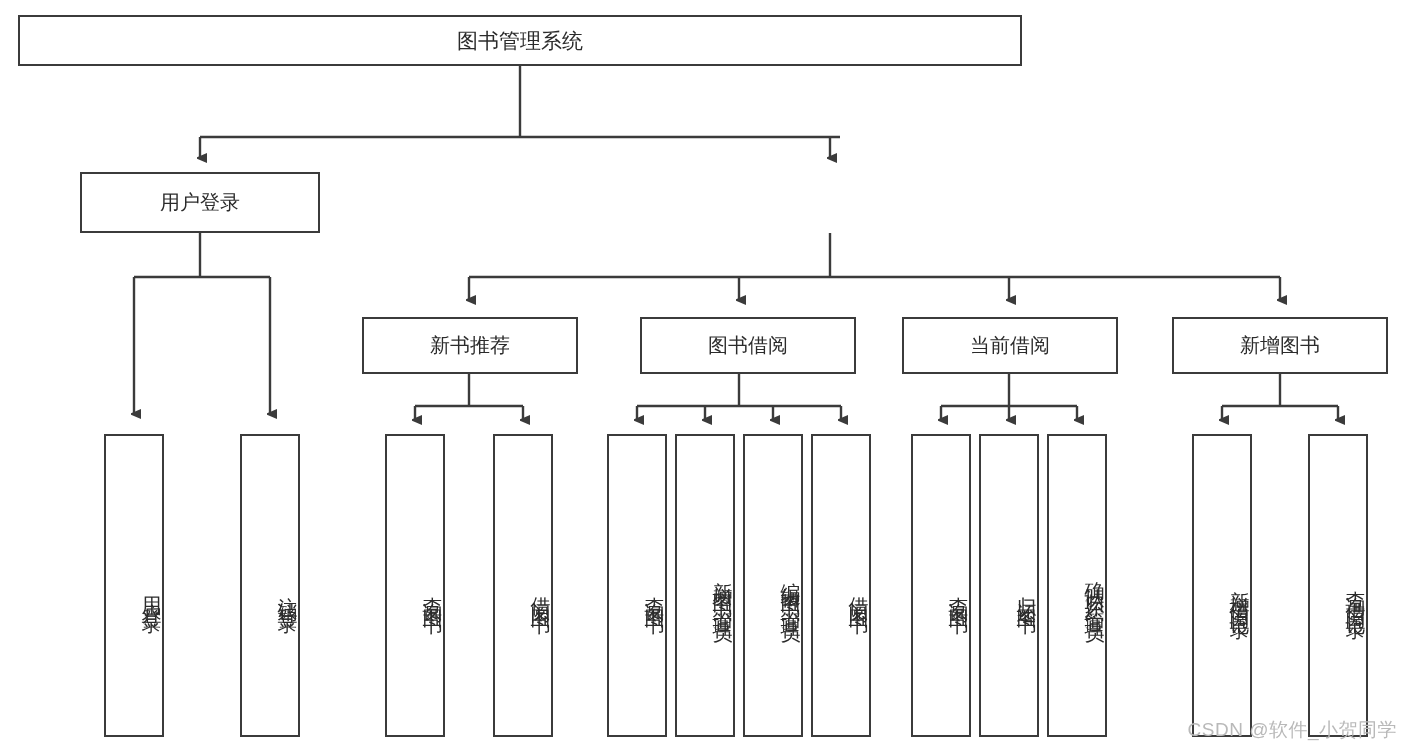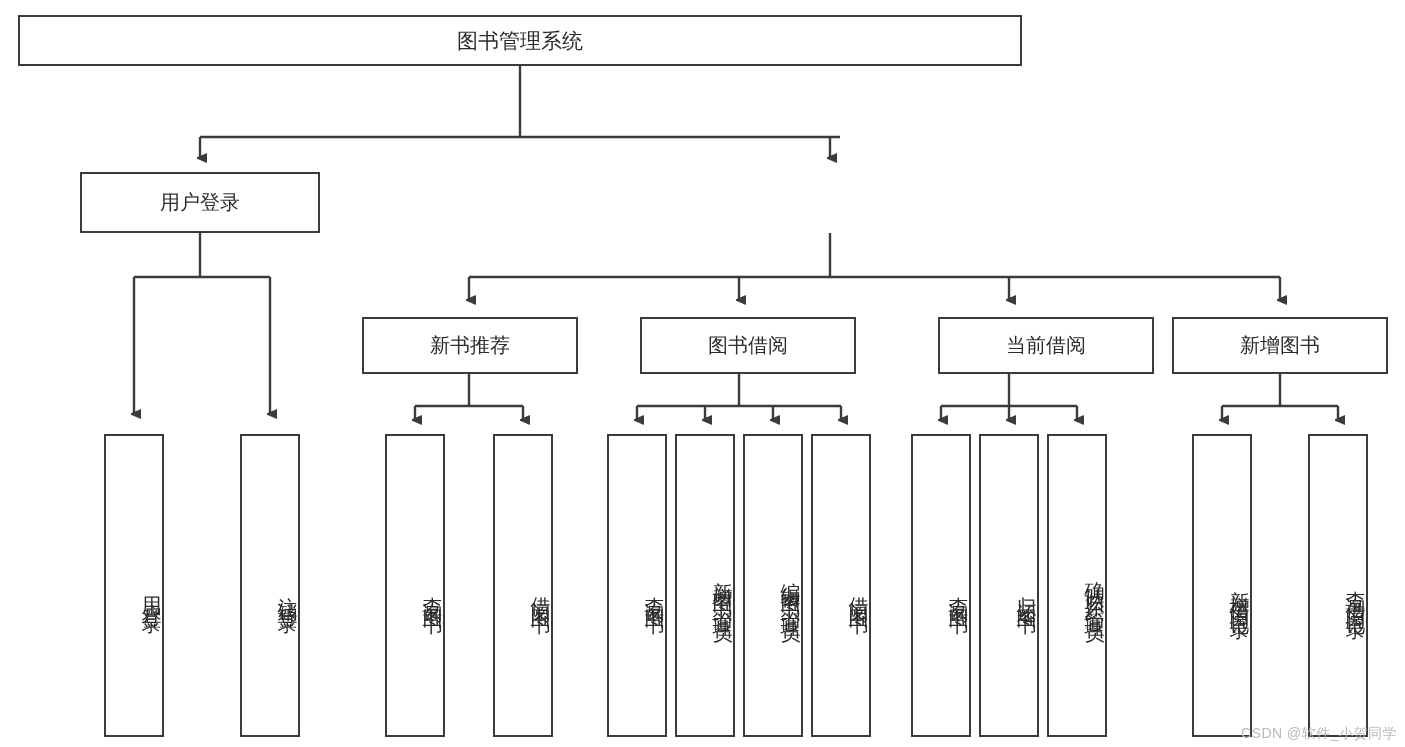--- a/index.html
+++ b/index.html
@@ -25,21 +25,21 @@
     line-height:1.05;
     padding-top:14px;
     align-items:flex-start;
     justify-content:center;
   }
   .node .lbl{display:block;white-space:nowrap;}
   .node.leaf .lbl{writing-mode:vertical-rl;text-orientation:upright;}
   svg.edges{position:absolute;left:0;top:0;width:1405px;height:747px;pointer-events:none;}
   .watermark{
     position:absolute;right:8px;bottom:4px;
-    font-size:14px;color:#b9b9b9;white-space:nowrap;
+    font-size:19px;color:#b9b9b9;white-space:nowrap;
     letter-spacing:0.5px;
   }
 </style>
 </head>
 <body>
 
 <div id="canvas">
 
   <svg class="edges" viewBox="0 0 1405 747">
     <defs>
@@ -98,21 +98,21 @@
   <div class="node l2" style="left:80px;top:172px;width:240px;height:61px;">
     <span class="lbl">用户登录</span>
   </div>
 
   <div class="node l3" style="left:362px;top:317px;width:216px;height:57px;">
     <span class="lbl">新书推荐</span>
   </div>
   <div class="node l3" style="left:632px;top:317px;width:216px;height:57px;margin-left:8px;">
     <span class="lbl">图书借阅</span>
   </div>
-  <div class="node l3" style="left:902px;top:317px;width:216px;height:57px;margin-left:36px;">
+  <div class="node l3" style="left:902px;top:317px;width:216px;height:57px;">
     <span class="lbl">当前借阅</span>
   </div>
   <div class="node l3" style="left:1172px;top:317px;width:216px;height:57px;">
     <span class="lbl">新增图书</span>
   </div>
 
   <div class="node leaf" style="left:104px;top:434px;width:60px;height:303px;">
     <span class="lbl">用户登录</span>
   </div>
   <div class="node leaf" style="left:240px;top:434px;width:60px;height:303px;">

